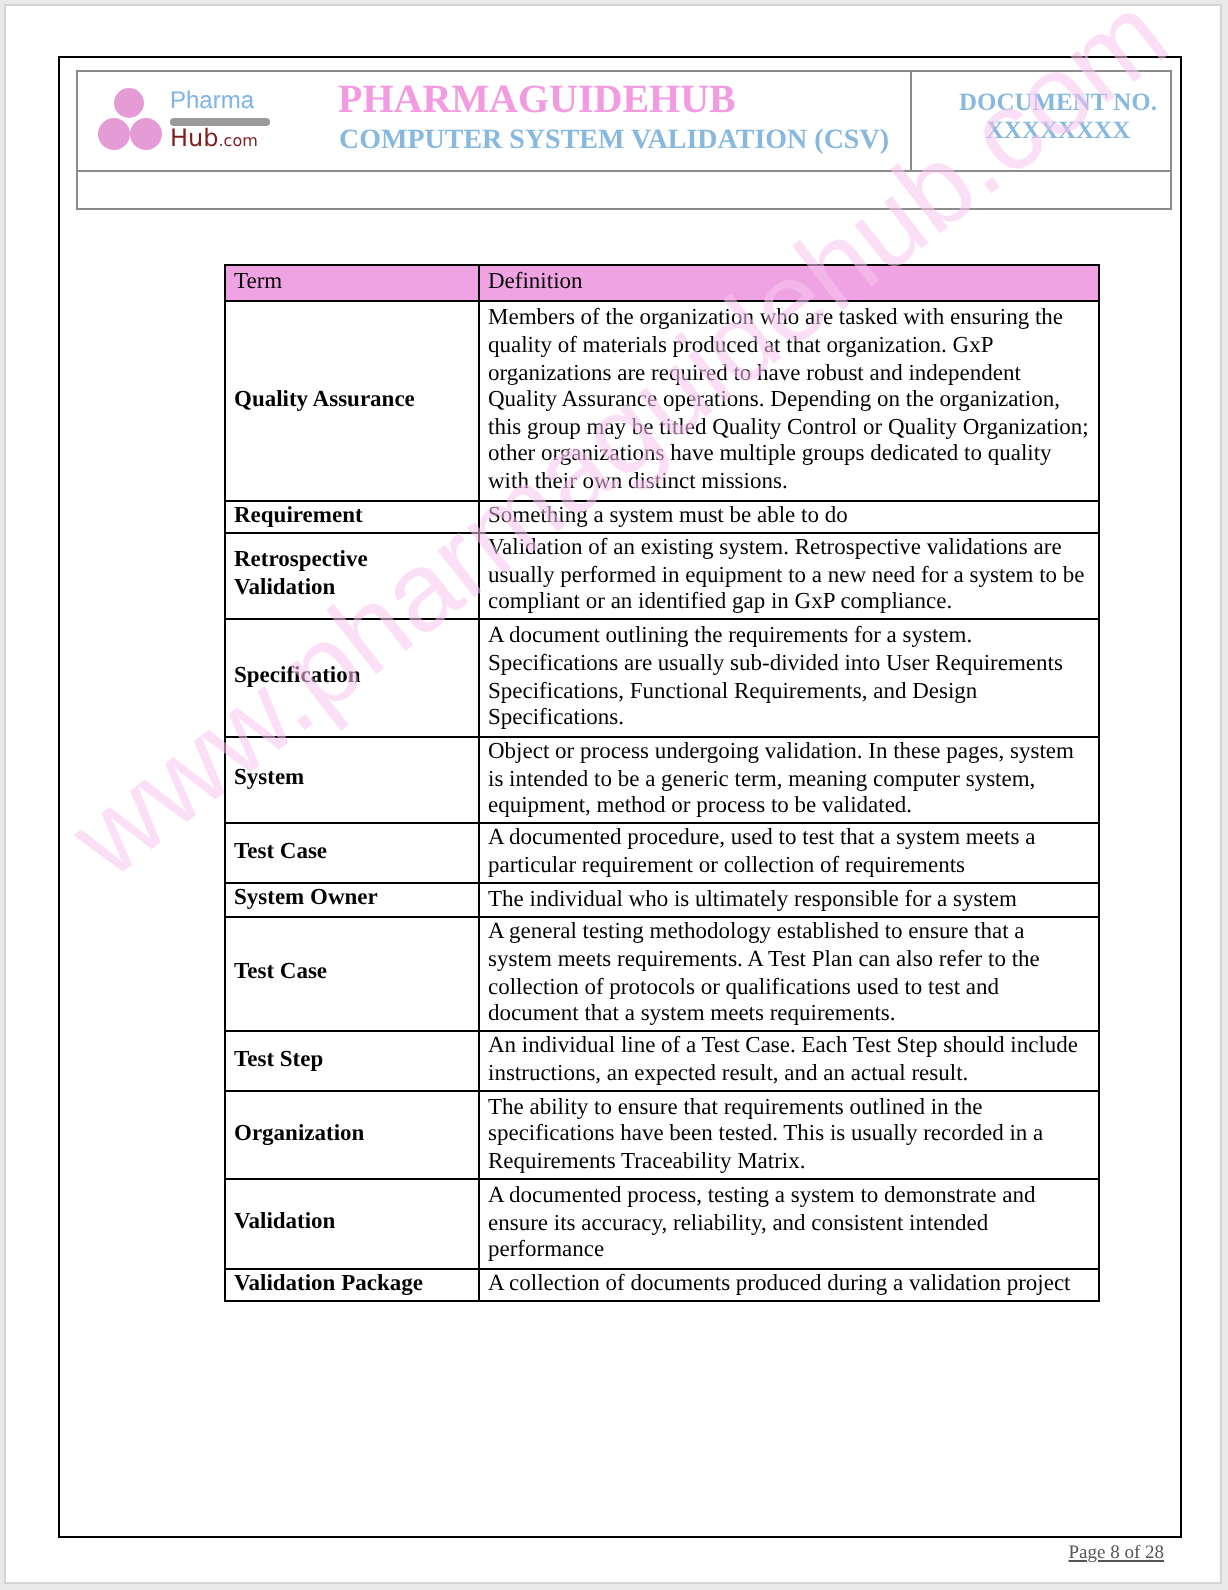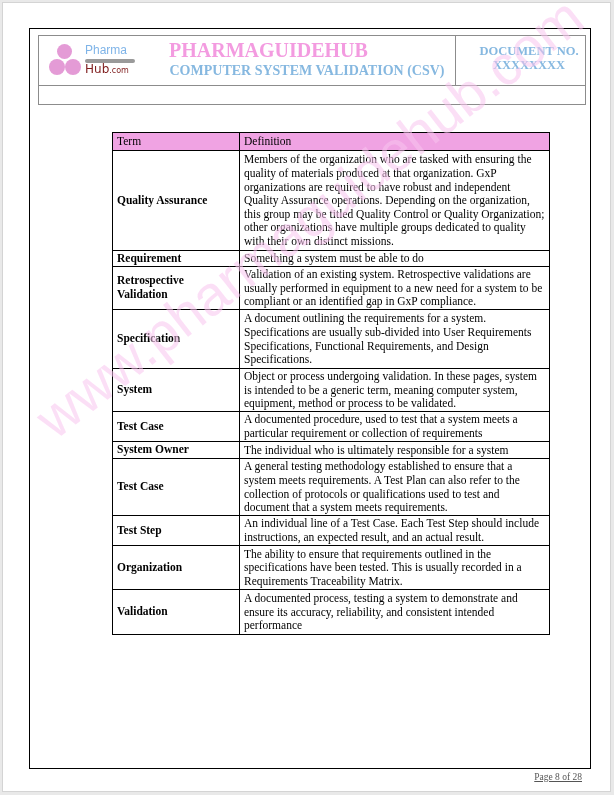--- a/index.html
+++ b/index.html
@@ -144,19 +144,23 @@
         <td class="def">An individual line of a Test Case. Each Test Step should include instructions, an expected result, and an actual result.</td>
       </tr>
       <tr style="height:44px">
         <td class="term">Organization</td>
         <td class="def">The ability to ensure that requirements outlined in the specifications have been tested. This is usually recorded in a Requirements Traceability Matrix.</td>
       </tr>
       <tr style="height:45px">
         <td class="term">Validation</td>
         <td class="def">A documented process, testing a system to demonstrate and ensure its accuracy, reliability, and consistent intended performance</td>
       </tr>
+      <tr style="height:16px">
+        <td class="term">Validation Package</td>
+        <td class="def">A collection of documents produced during a validation project</td>
+      </tr>
     </tbody>
   </table>
 
   <div class="watermark">www.pharmaguidehub.com</div>
 
   <div class="page-num">Page 8 of 28</div>
 </div>
 
 </body></html>

